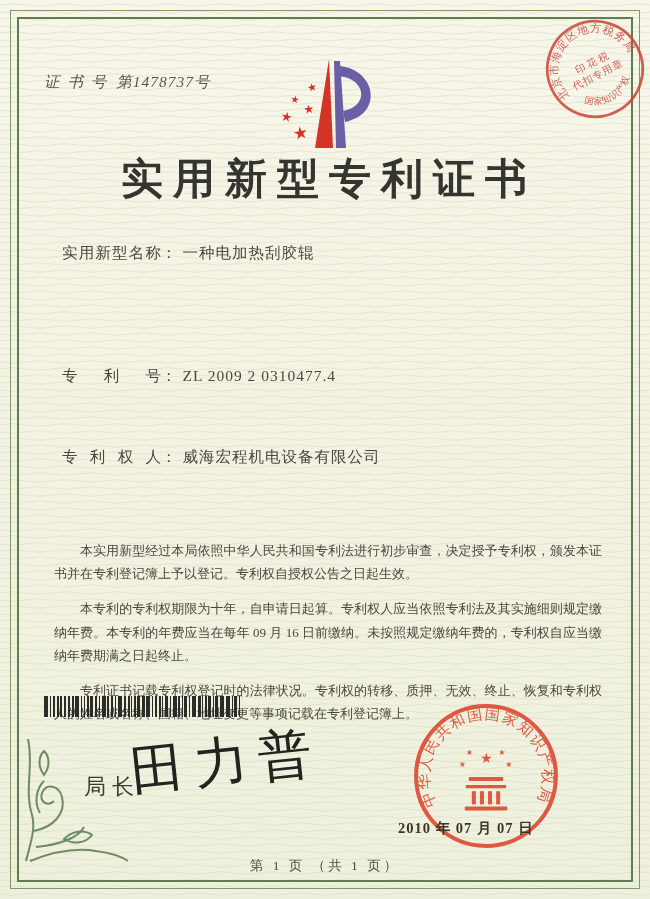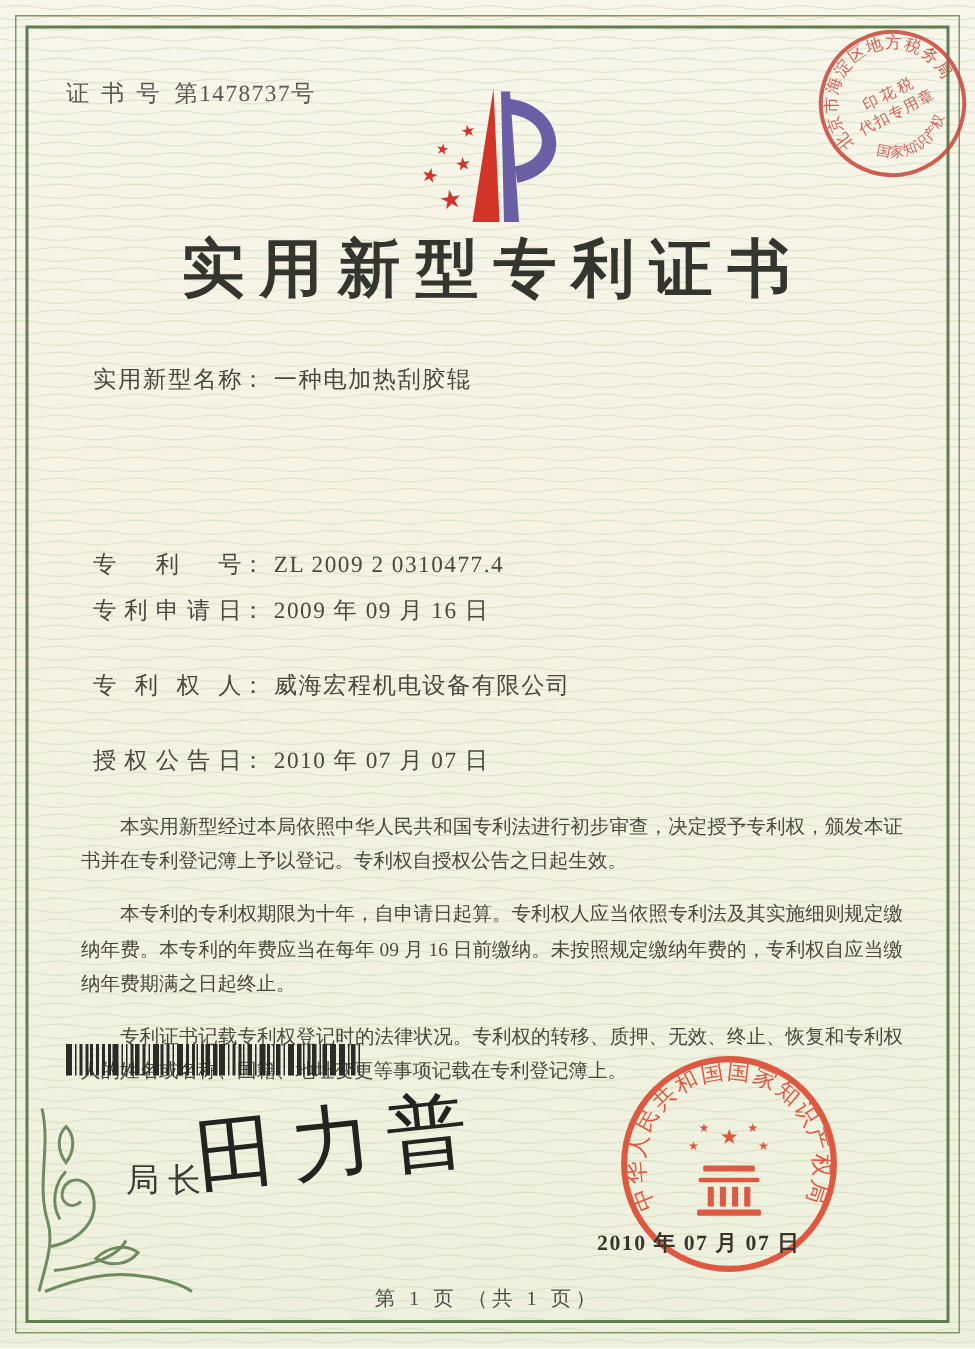--- a/index.html
+++ b/index.html
@@ -8,21 +8,21 @@
     background:linear-gradient(180deg,#f8f5ea 0%,#f5f2e3 45%,#eef0dd 100%);
     font-family:"Liberation Serif","DejaVu Serif",serif;
     --border-green:#5e7e4e;--stamp-red:#c9453a;--seal-red:#dd4931;
     --logo-red:#d23428;--logo-purple:#6a5fa5;--text-dark:#33332d;--text-body:#4a473f;
   }
   .bg-pattern{position:absolute;left:0;top:0;z-index:0;}
   .frame-outer{position:absolute;inset:10px;border:1px solid #7e9868;z-index:1;pointer-events:none;}
   .frame-inner{position:absolute;inset:17px;border:2.5px solid var(--border-green);z-index:1;pointer-events:none;}
   .content{position:absolute;inset:0;z-index:2;}
 
-  .cert-no{position:absolute;left:44px;top:52px;font-size:15.5px;color:#5a564e;letter-spacing:2px;}
+  .cert-no{position:absolute;left:44px;top:72px;font-size:15.5px;color:#5a564e;letter-spacing:2px;font-style:italic;}
   .cert-no .num{margin-left:8px;letter-spacing:1px;}
 
   .logo{position:absolute;left:272px;top:56px;}
   .tax-stamp{position:absolute;left:542px;top:16px;opacity:.85;}
   .stamp-text{fill:var(--stamp-red);font-family:"Liberation Serif",serif;}
   .stamp-ring{stroke:var(--stamp-red);fill:none;}
 
   .doc-title{position:absolute;left:0;top:151px;width:100%;text-align:center;
     font-size:42px;font-weight:600;color:#35352f;letter-spacing:10px;padding-left:8px;box-sizing:border-box;}
 
@@ -100,28 +100,22 @@
     </svg>
 
     <div class="doc-title">实用新型专利证书</div>
 
     <div class="field-row" style="top:243px">
       <span class="field-label">实用新型名称</span><span class="field-sep">：</span><span class="field-value">一种电加热刮胶辊</span>
     </div>
     <div class="field-row" style="top:366px">
       <span class="field-label">专 利 号</span><span class="field-sep">：</span><span class="field-value">ZL 2009 2 0310477.4</span>
     </div>
-    <div class="field-row" style="top:397px">
-      <span class="field-label">专利申请日</span><span class="field-sep">：</span><span class="field-value">2009 年 09 月 16 日</span>
-    </div>
     <div class="field-row" style="top:447px">
       <span class="field-label">专 利 权 人</span><span class="field-sep">：</span><span class="field-value">威海宏程机电设备有限公司</span>
-    </div>
-    <div class="field-row" style="top:497px">
-      <span class="field-label">授权公告日</span><span class="field-sep">：</span><span class="field-value">2010 年 07 月 07 日</span>
     </div>
 
     <div class="paragraphs">
       <p>本实用新型经过本局依照中华人民共和国专利法进行初步审查，决定授予专利权，颁发本证书并在专利登记簿上予以登记。专利权自授权公告之日起生效。</p>
       <p>本专利的专利权期限为十年，自申请日起算。专利权人应当依照专利法及其实施细则规定缴纳年费。本专利的年费应当在每年 09 月 16 日前缴纳。未按照规定缴纳年费的，专利权自应当缴纳年费期满之日起终止。</p>
       <p>专利证书记载专利权登记时的法律状况。专利权的转移、质押、无效、终止、恢复和专利权人的姓名或名称、国籍、地址变更等事项记载在专利登记簿上。</p>
     </div>
 
     <div class="barcode">
         <div class="bar" style="width: 4.05px; margin-right: 2px;"></div>

